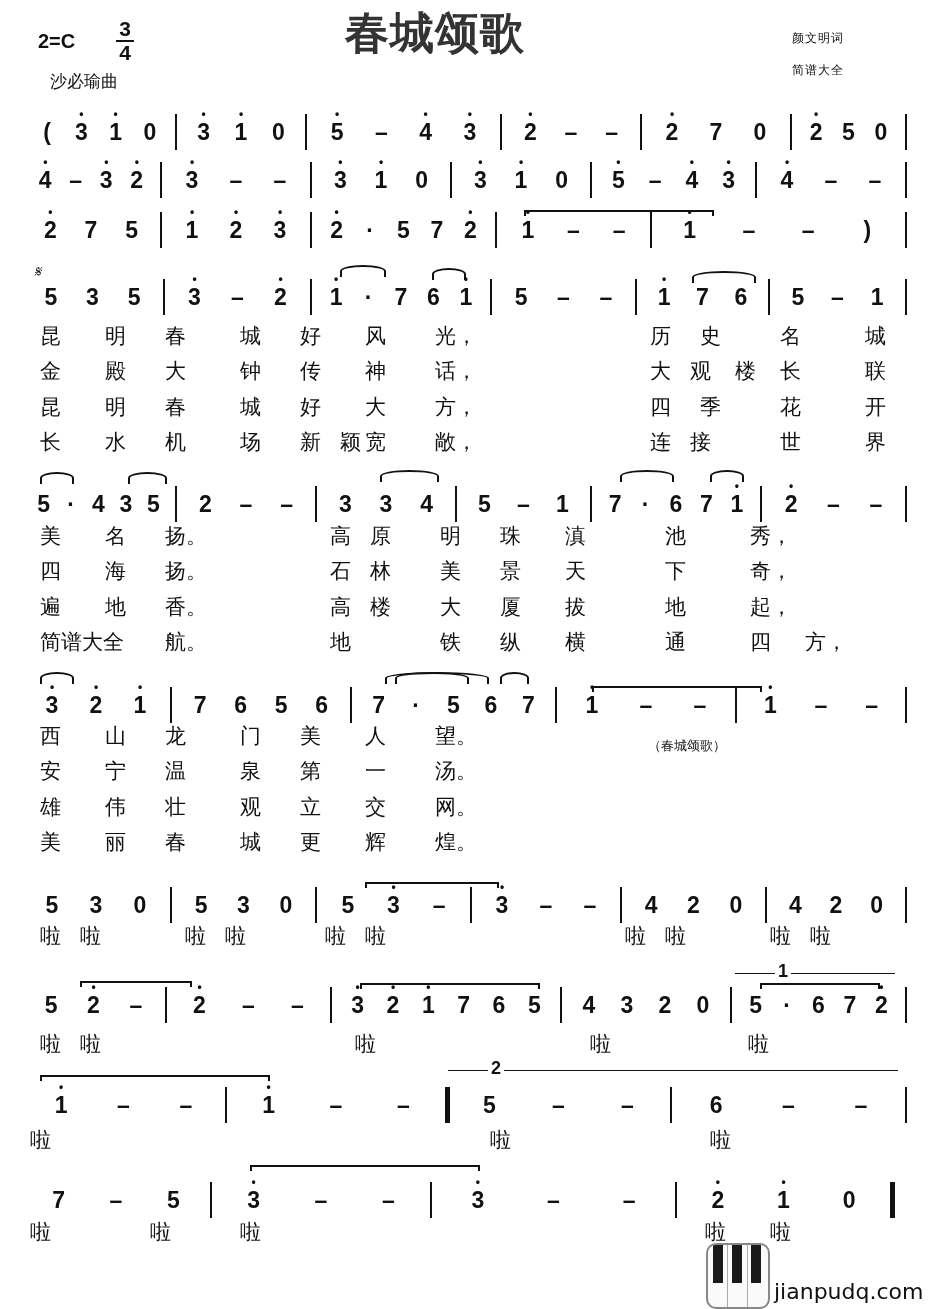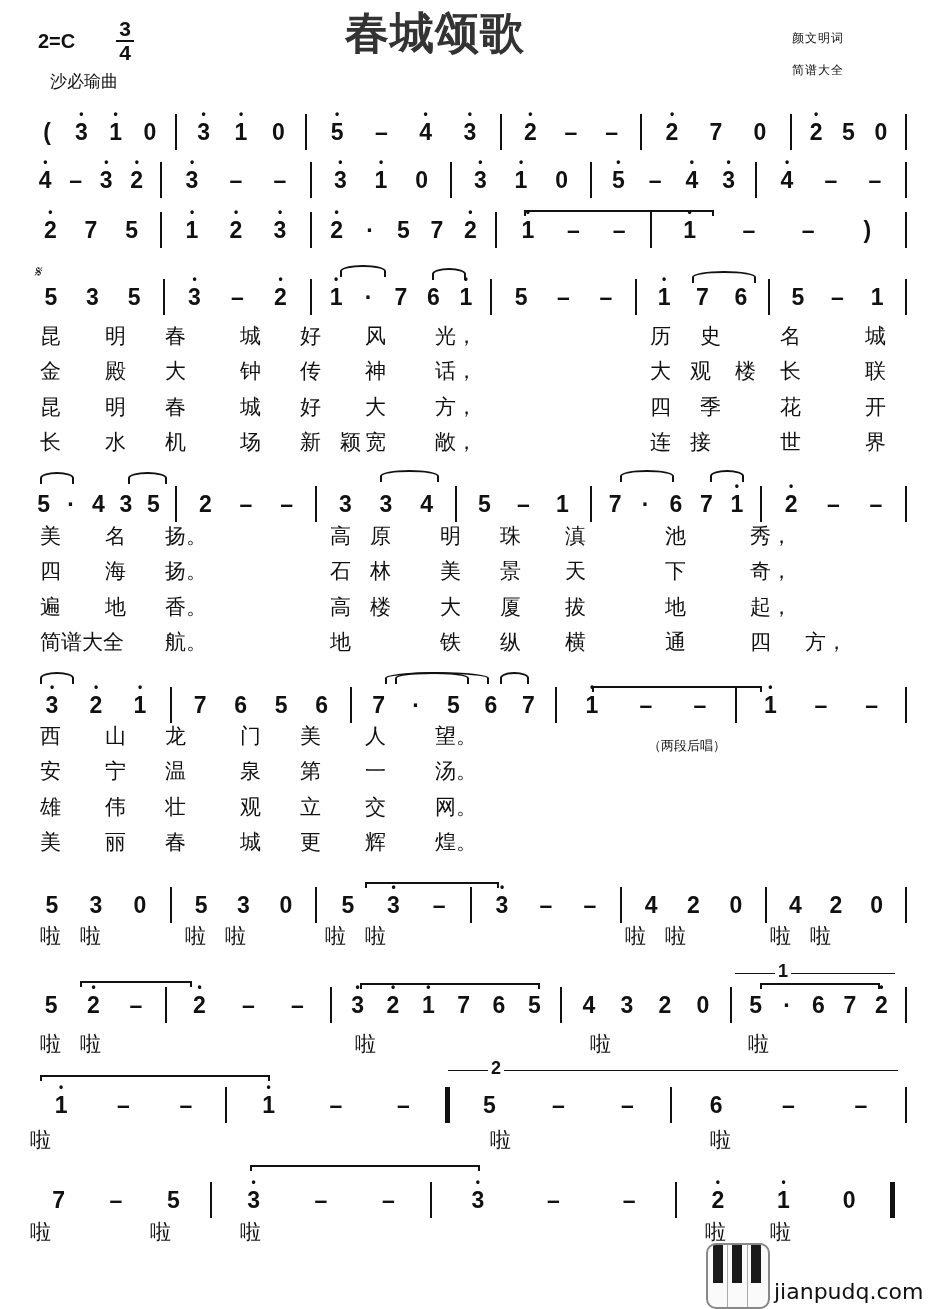--- a/index.html
+++ b/index.html
@@ -344,21 +344,21 @@
     </div>
     <div class="lyrow" style="top: 828px;">
       <span class="ly" style="left: 10px;">美</span>
       <span class="ly" style="left: 75px;">丽</span>
       <span class="ly" style="left: 135px;">春</span>
       <span class="ly" style="left: 210px;">城</span>
       <span class="ly" style="left: 270px;">更</span>
       <span class="ly" style="left: 335px;">辉</span>
       <span class="ly" style="left: 405px;">煌。</span>
     </div>
-    <span class="abs small" style="left: 648px; top: 737px;">（两段后唱）</span>
+    <span class="abs small" style="left: 648px; top: 737px;">（春城颂歌）</span>
     <div class="row" style="top: 885px;">
       <div class="bl" style="left: 140px;"></div>
       <div class="bl" style="left: 285px;"></div>
       <div class="bl" style="left: 440px;"></div>
       <div class="bl" style="left: 590px;"></div>
       <div class="bl" style="left: 735px;"></div>
       <div class="bl" style="left: 875px;"></div>
       <span class="n" style="left: 12px;">5</span>
       <span class="n" style="left: 56px;">3</span>
       <span class="n" style="left: 100px;">0</span>

